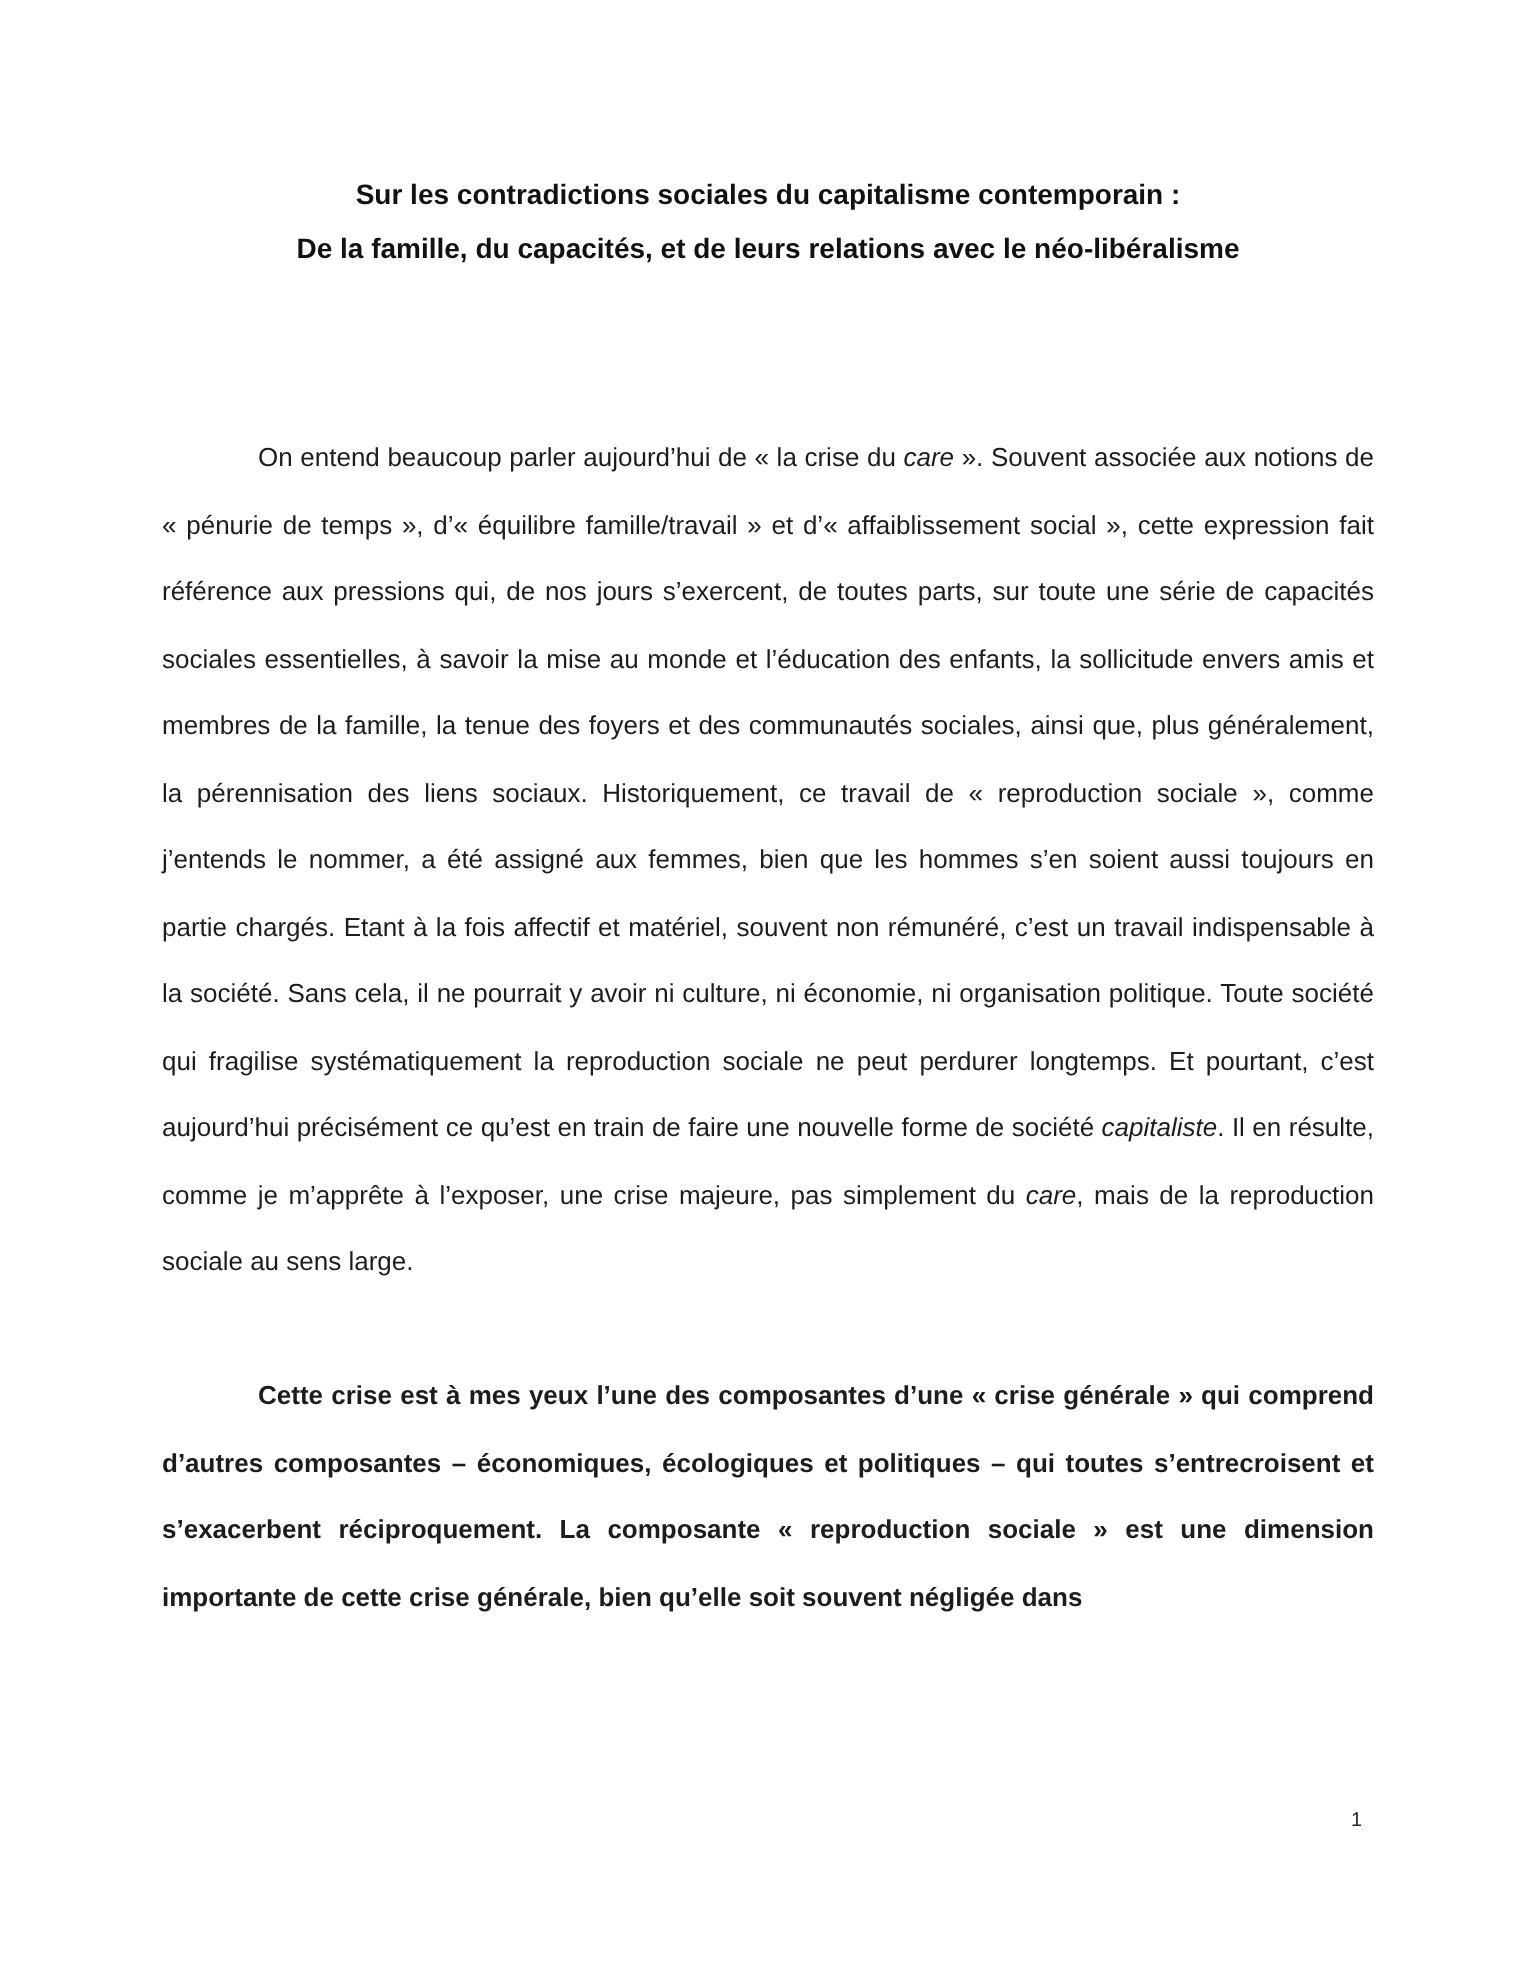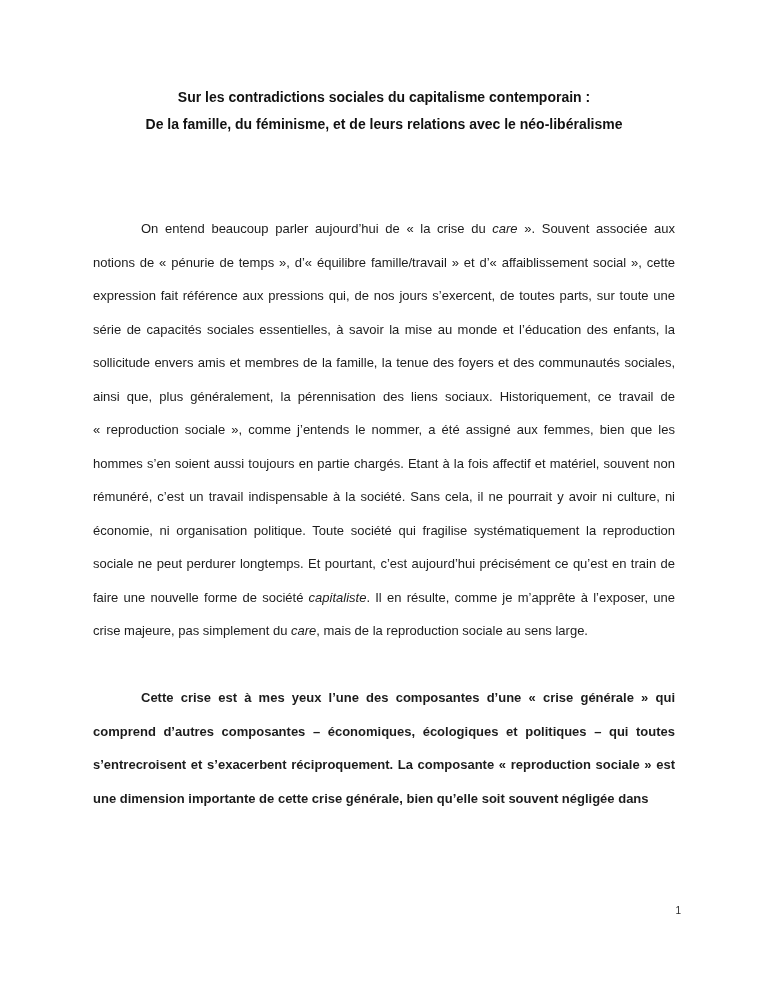--- a/index.html
+++ b/index.html
@@ -29,21 +29,21 @@
     line-height: 27px;
     color: #111111;
   }
   .doc-title .title-line {
     display: block;
   }
   .doc-body {
     margin-top: 74px;
   }
   .doc-body p.para {
-    margin: 16px;
+    margin: 4px;
     font-size: 13px;
     line-height: 33.5px;
     text-align: justify;
     text-indent: 48px;
     color: #1c1c1c;
   }
   .doc-body p.para + p.para {
     margin-top: 33.5px;
     font-weight: bold;
   }
@@ -59,21 +59,21 @@
     color: #2a2a2a;
   }
 </style>
 </head>
 <body>
 
 <div class="page">
   <div class="content">
     <div class="doc-title">
       <span class="title-line">Sur les contradictions sociales du capitalisme contemporain&nbsp;:</span>
-      <span class="title-line">De la famille, du féminisme, et de leurs relations avec le néo-libéralisme</span>
+      <span class="title-line">De la famille, du capacités, et de leurs relations avec le néo-libéralisme</span>
     </div>
     <div class="doc-body">
         <p class="para"><span>On entend beaucoup parler aujourd’hui de «&nbsp;la crise du </span><em>care</em><span>&nbsp;». Souvent associée aux notions de «&nbsp;pénurie de temps&nbsp;», d’«&nbsp;équilibre famille/travail&nbsp;» et d’«&nbsp;affaiblissement social&nbsp;», cette expression fait référence aux pressions qui, de nos jours s’exercent, de toutes parts, sur toute une série de capacités sociales essentielles, à savoir la mise au monde et l’éducation des enfants, la sollicitude envers amis et membres de la famille, la tenue des foyers et des communautés sociales, ainsi que, plus généralement, la pérennisation des liens sociaux. Historiquement, ce travail de «&nbsp;reproduction sociale&nbsp;», comme j’entends le nommer, a été assigné aux femmes, bien que les hommes s’en soient aussi toujours en partie chargés. Etant à la fois affectif et matériel, souvent non rémunéré, c’est un travail indispensable à la société. Sans cela, il ne pourrait y avoir ni culture, ni économie, ni organisation politique. Toute société qui fragilise systématiquement la reproduction sociale ne peut perdurer longtemps. Et pourtant, c’est aujourd’hui précisément ce qu’est en train de faire une nouvelle forme de société </span><em>capitaliste</em><span>. Il en résulte, comme je m’apprête à l’exposer, une crise majeure, pas simplement du </span><em>care</em><span>, mais de la reproduction sociale au sens large.</span></p>
         <p class="para"><span>Cette crise est à mes yeux l’une des composantes d’une «&nbsp;crise générale&nbsp;» qui comprend d’autres composantes – économiques, écologiques et politiques – qui toutes s’entrecroisent et s’exacerbent réciproquement. La composante «&nbsp;reproduction sociale&nbsp;» est une dimension importante de cette crise générale, bien qu’elle soit souvent négligée dans</span></p>
       </div>
   </div>
   <div class="page-number">1</div>
 </div>
 
 </body></html>

